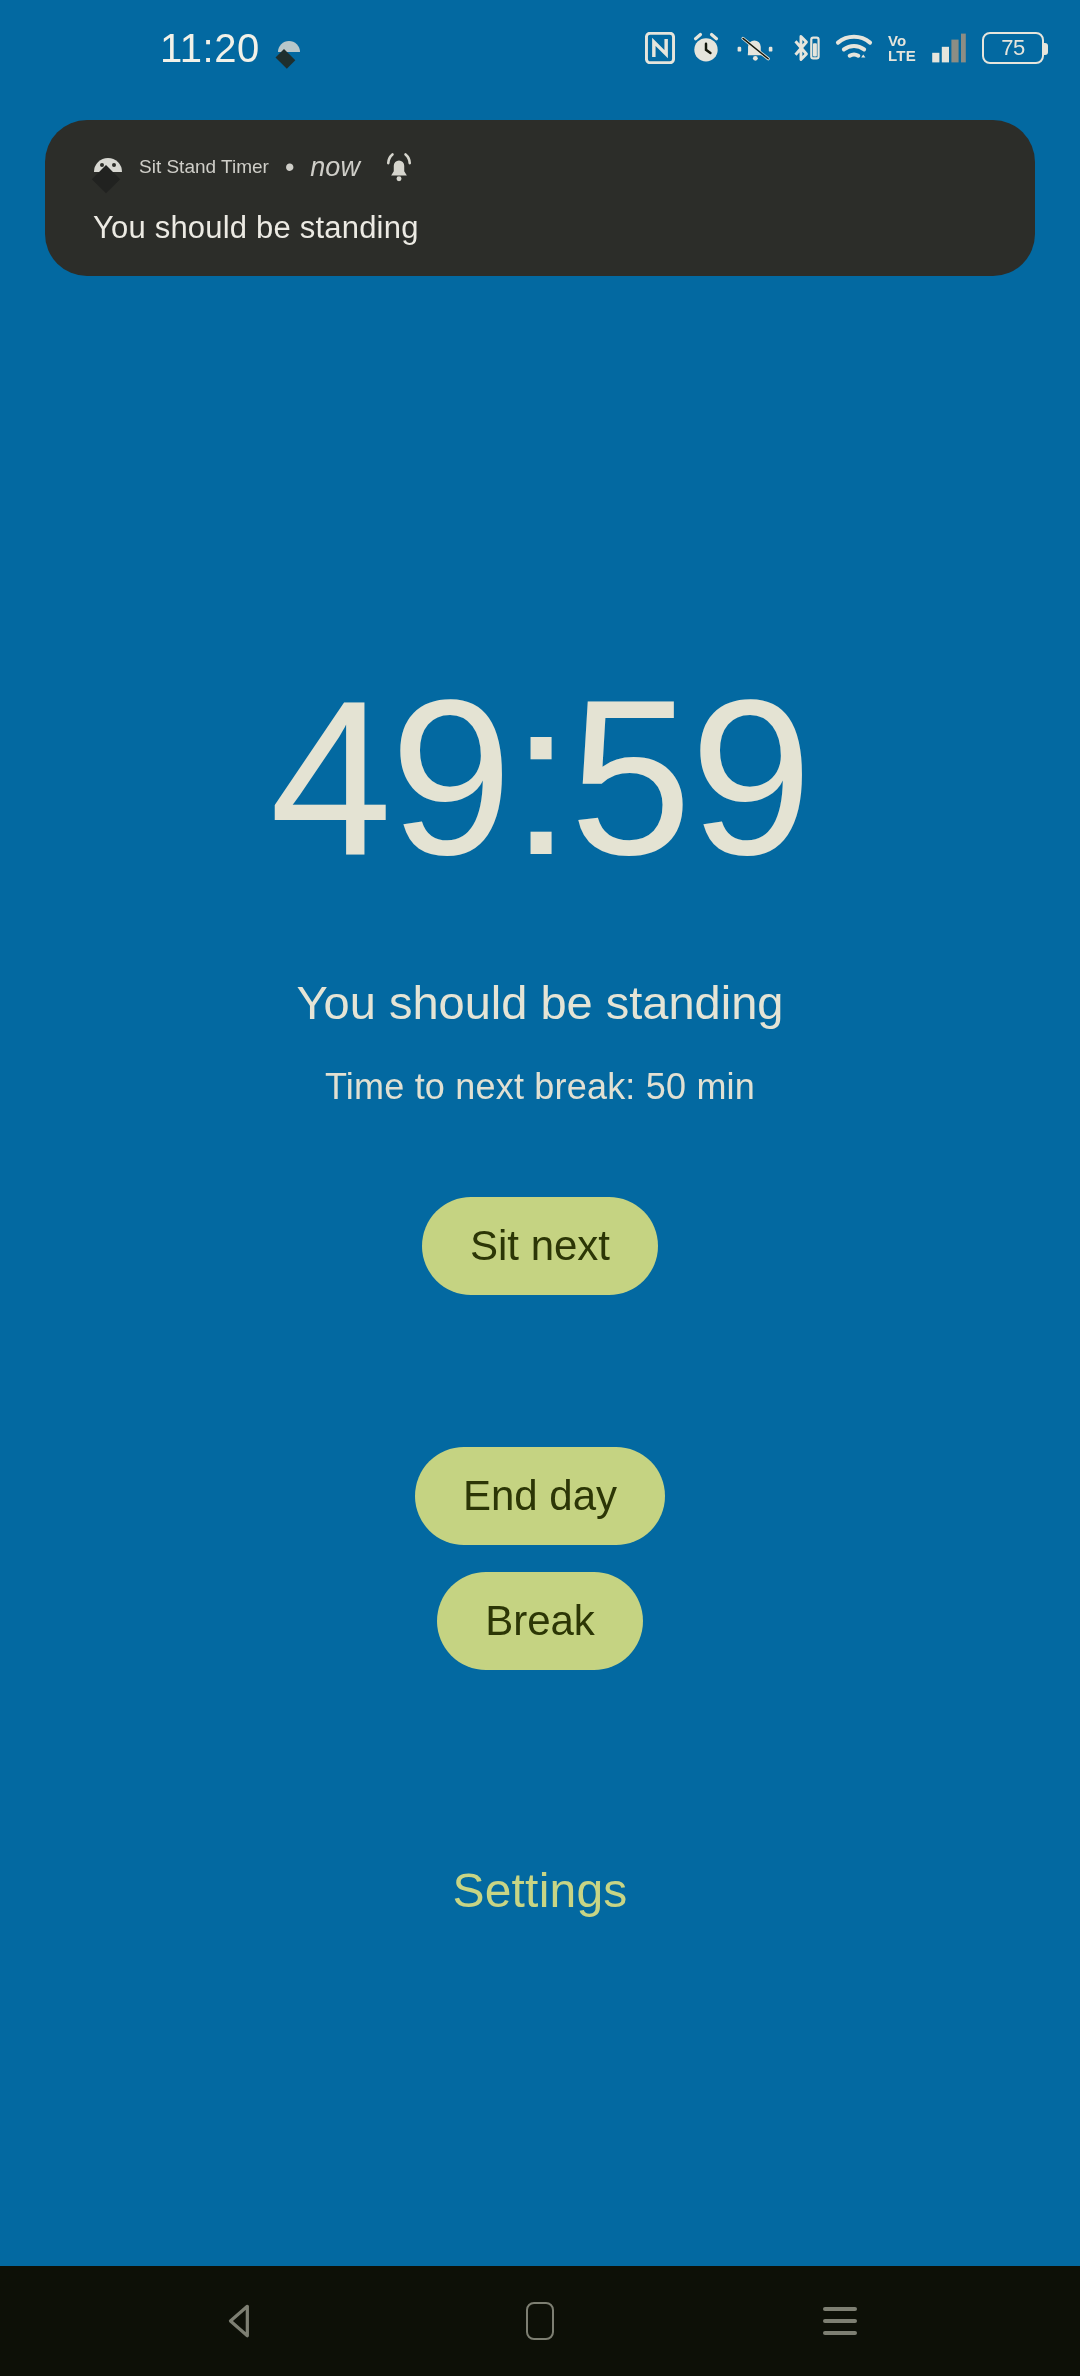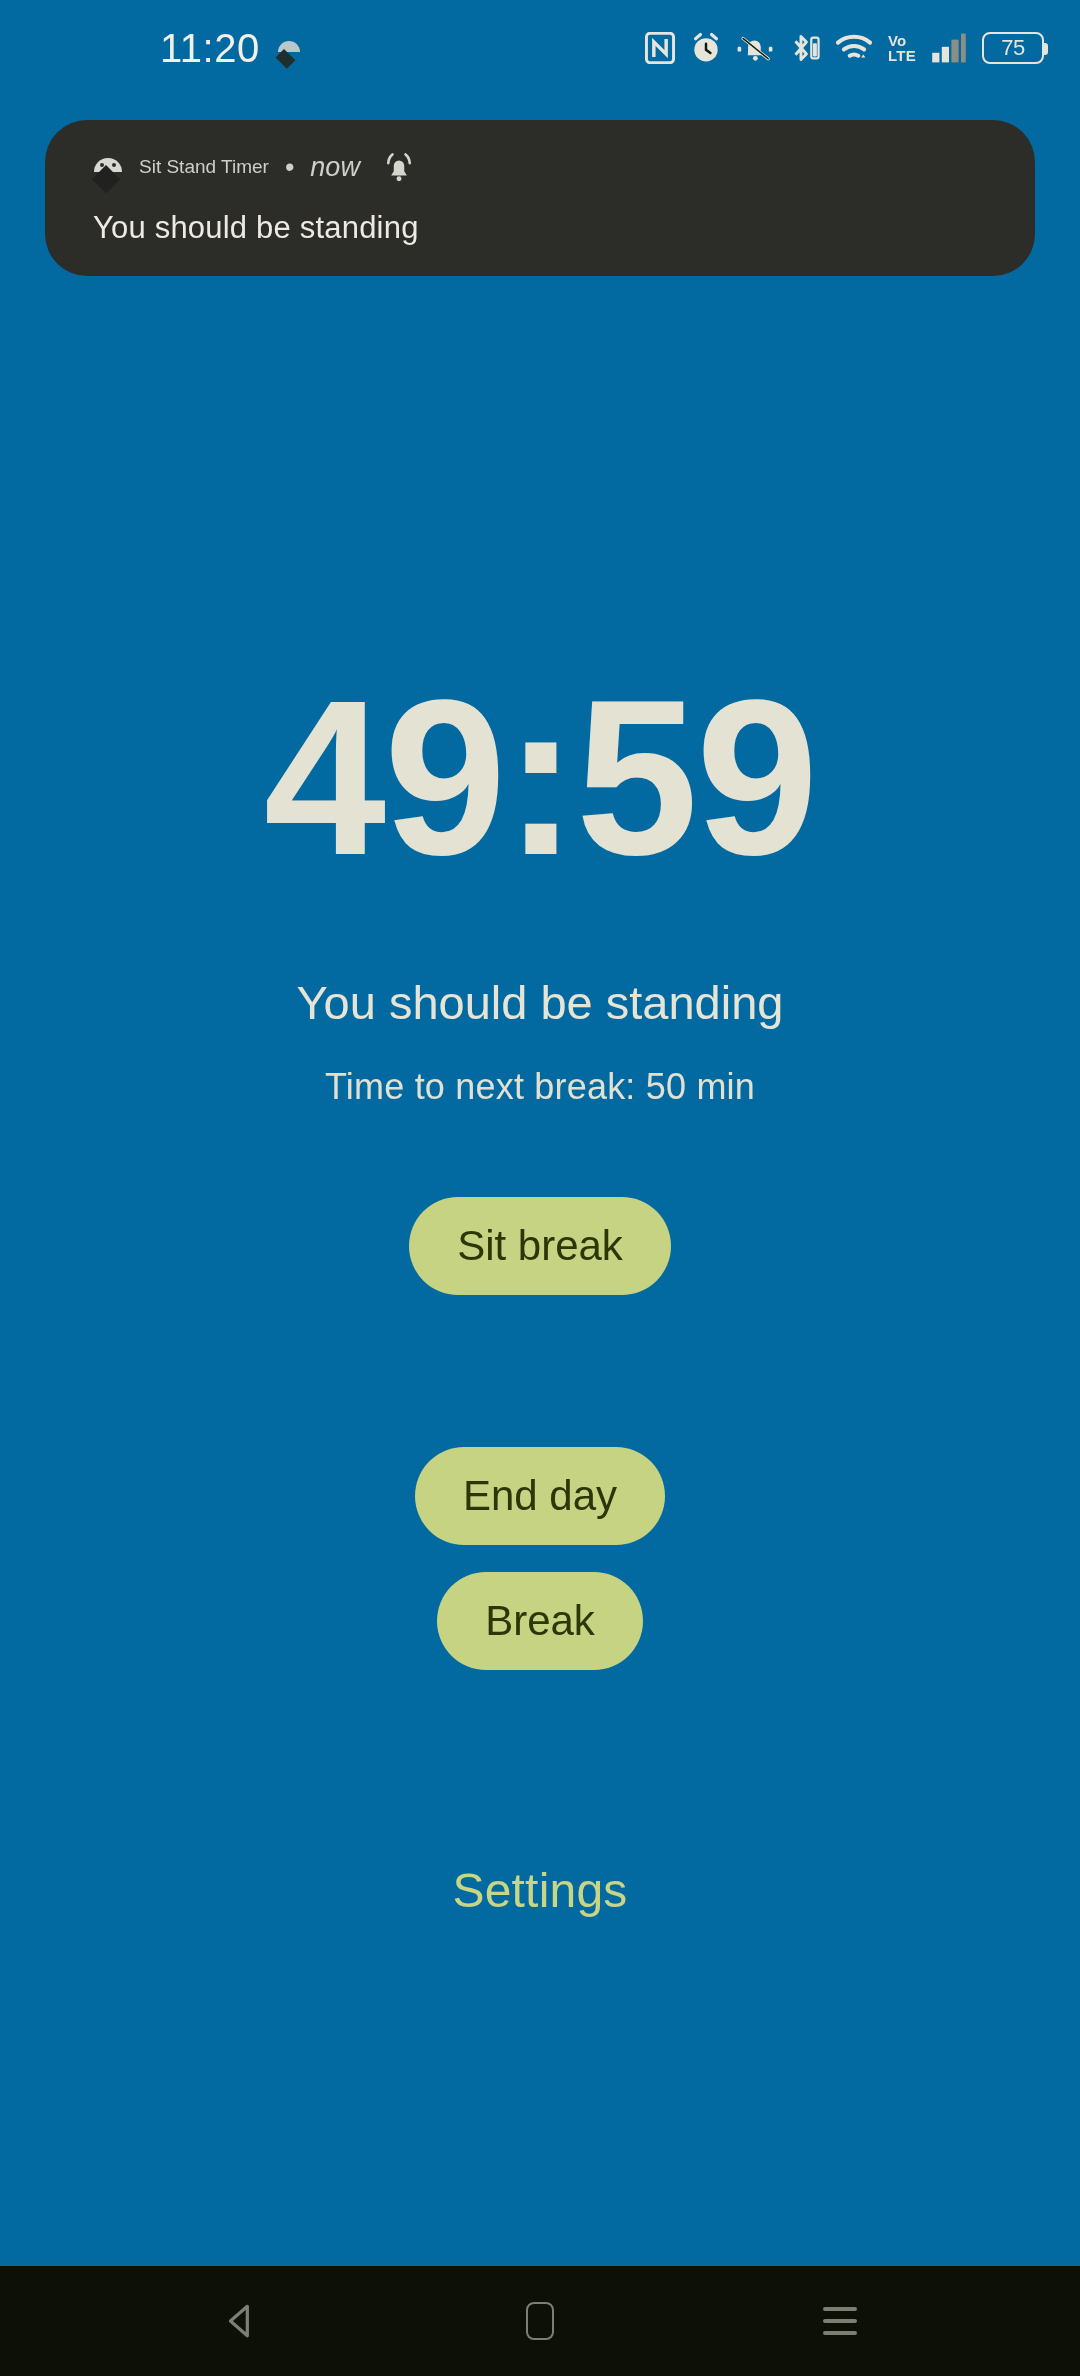--- a/index.html
+++ b/index.html
@@ -181,21 +181,21 @@
     flex: 1 1 auto;
     display: flex;
     flex-direction: column;
     align-items: center;
     position: relative;
   }
 
   .timer {
     color: #e4e3d3;
     font-size: 220px;
-    font-weight: 700;
+    font-weight: 400;
     line-height: 1;
     letter-spacing: -2px;
     margin-top: 392px;
     font-family: "Liberation Sans", sans-serif;
   }
 
   .status-line {
     color: #e5e4d5;
     font-size: 47px;
     font-weight: 400;
@@ -357,21 +357,21 @@
       </div>
       <div class="notif-body">You should be standing</div>
     </div>
   </div>
 
   <div class="content">
     <div class="timer">49:59</div>
     <div class="status-line">You should be standing</div>
     <div class="subtitle">Time to next break: 50 min</div>
 
-    <button class="btn" id="btn-sit-early">Sit break</button>
+    <button class="btn" id="btn-sit-early">Sit next</button>
     <button class="btn" id="btn-end-day">End day</button>
     <button class="btn" id="btn-break">Break</button>
 
     <div class="settings-link">Settings</div>
   </div>
 
   <div class="navbar">
     <div class="nav-btn">
       <svg width="44" height="44" viewBox="0 0 30 30">
         <path d="M20 5 L8.5 15 L20 25 Z" fill="none" stroke="#7d7f72" stroke-width="2.2" stroke-linejoin="round"></path>

